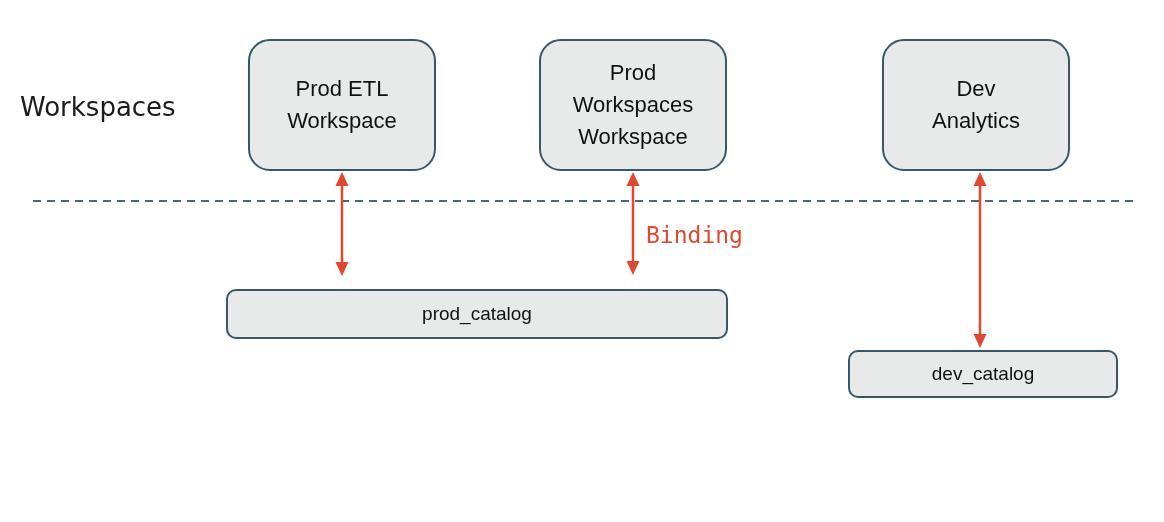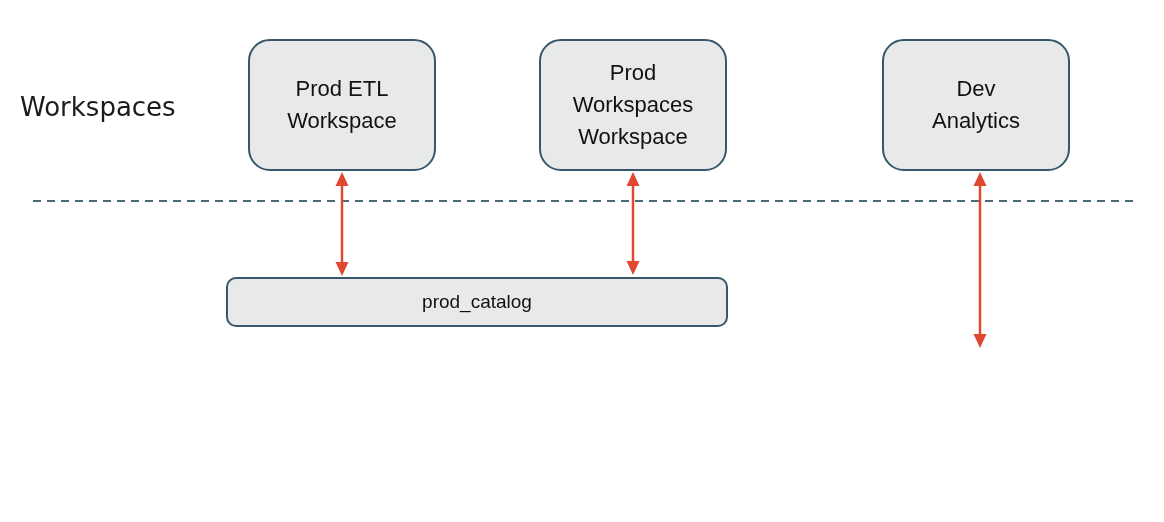--- a/index.html
+++ b/index.html
@@ -59,21 +59,21 @@
     display: flex;
     align-items: center;
     justify-content: center;
   }
   .cbox .cbox-label {
     font-size: 19px;
     text-align: center;
     color: #111111;
     white-space: pre-line;
   }
-  .cbox.prod { left: 226px; top: 277px; width: 502px; height: 50px; }
+  .cbox.prod { left: 226px; top: 289px; width: 502px; height: 50px; }
   .cbox.dev  { left: 848px; top: 350px; width: 270px; height: 48px; }
   svg.overlay {
     position: absolute;
     inset: 0;
     width: 1164px;
     height: 522px;
     pointer-events: none;
   }
   .dash-line {
     stroke: var(--dashed-line);
@@ -132,19 +132,23 @@
       <polygon points="633,275 626.5,261 639.5,261"></polygon>
     </g>
 
     <g class="arrow">
       <line x1="980" y1="184" x2="980" y2="336"></line>
       <polygon points="980,172 973.5,186 986.5,186"></polygon>
       <polygon points="980,348 973.5,334 986.5,334"></polygon>
     </g>
   </svg>
 
+  <div class="binding-label">Binding</div>
 
   <div class="cbox prod">
     <span class="cbox-label">prod_catalog</span>
   </div>
 
+  <div class="cbox dev">
+    <span class="cbox-label">dev_catalog</span>
+  </div>
 
 </div>
 
 </body></html>

